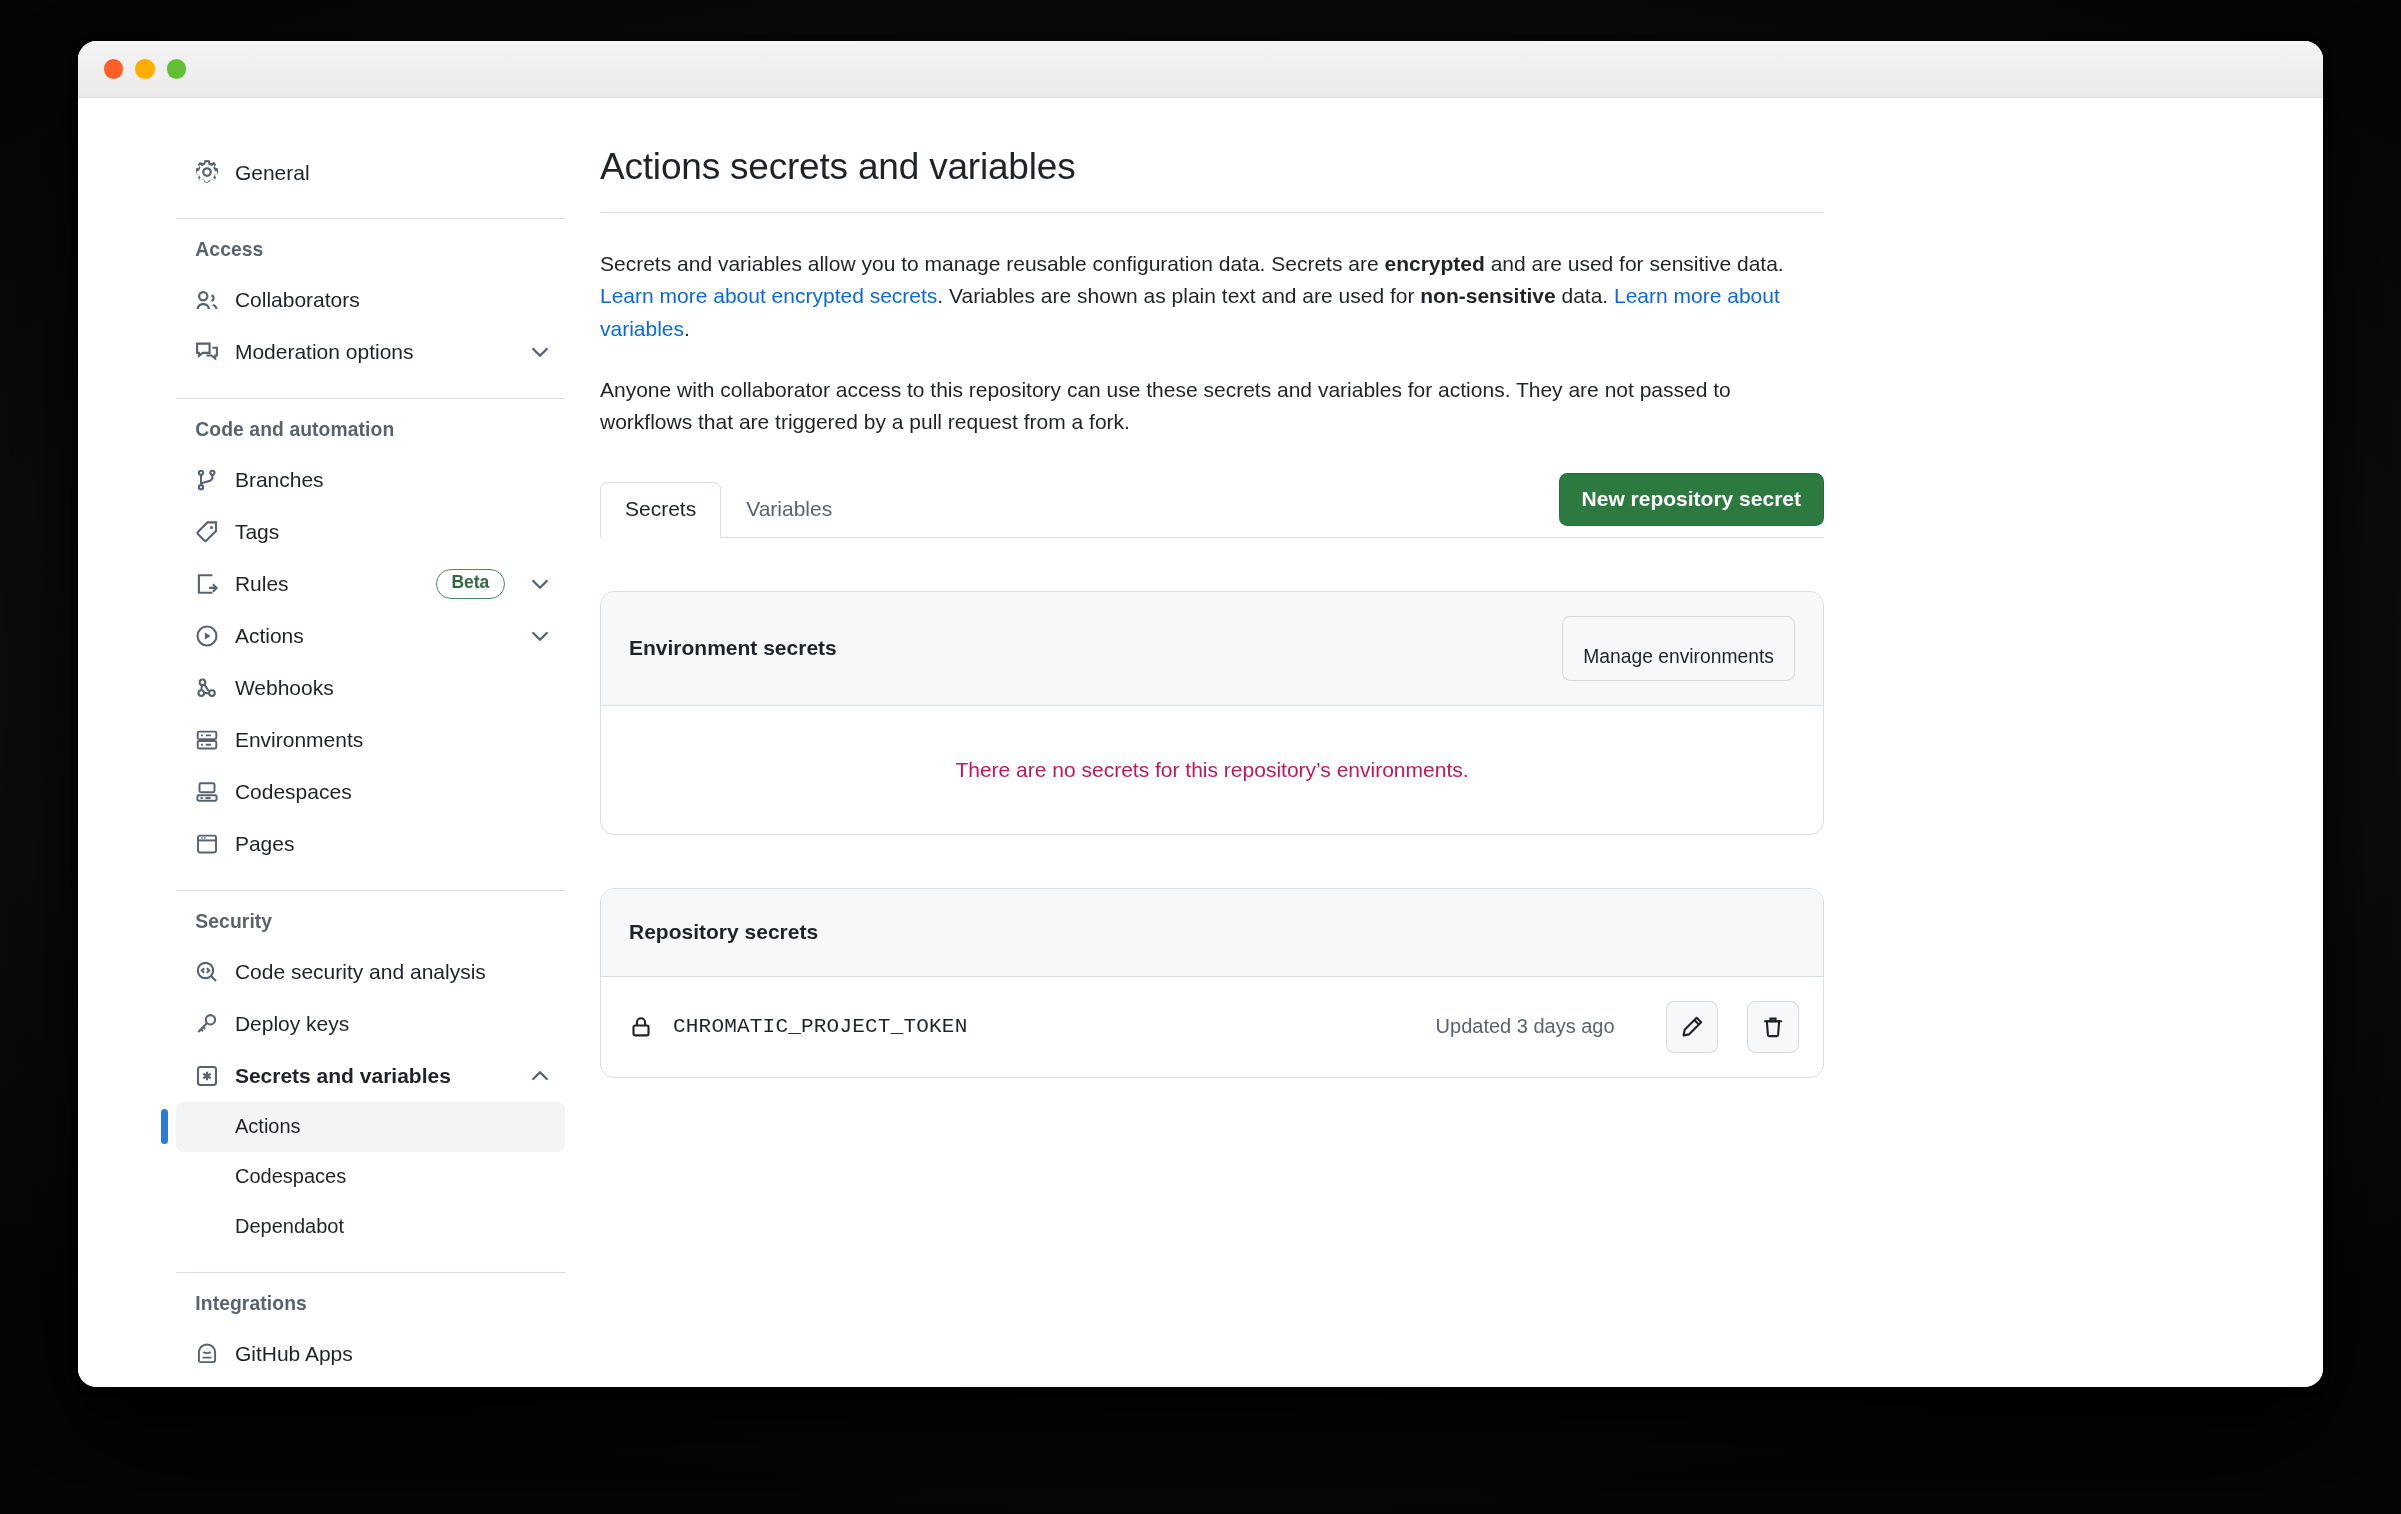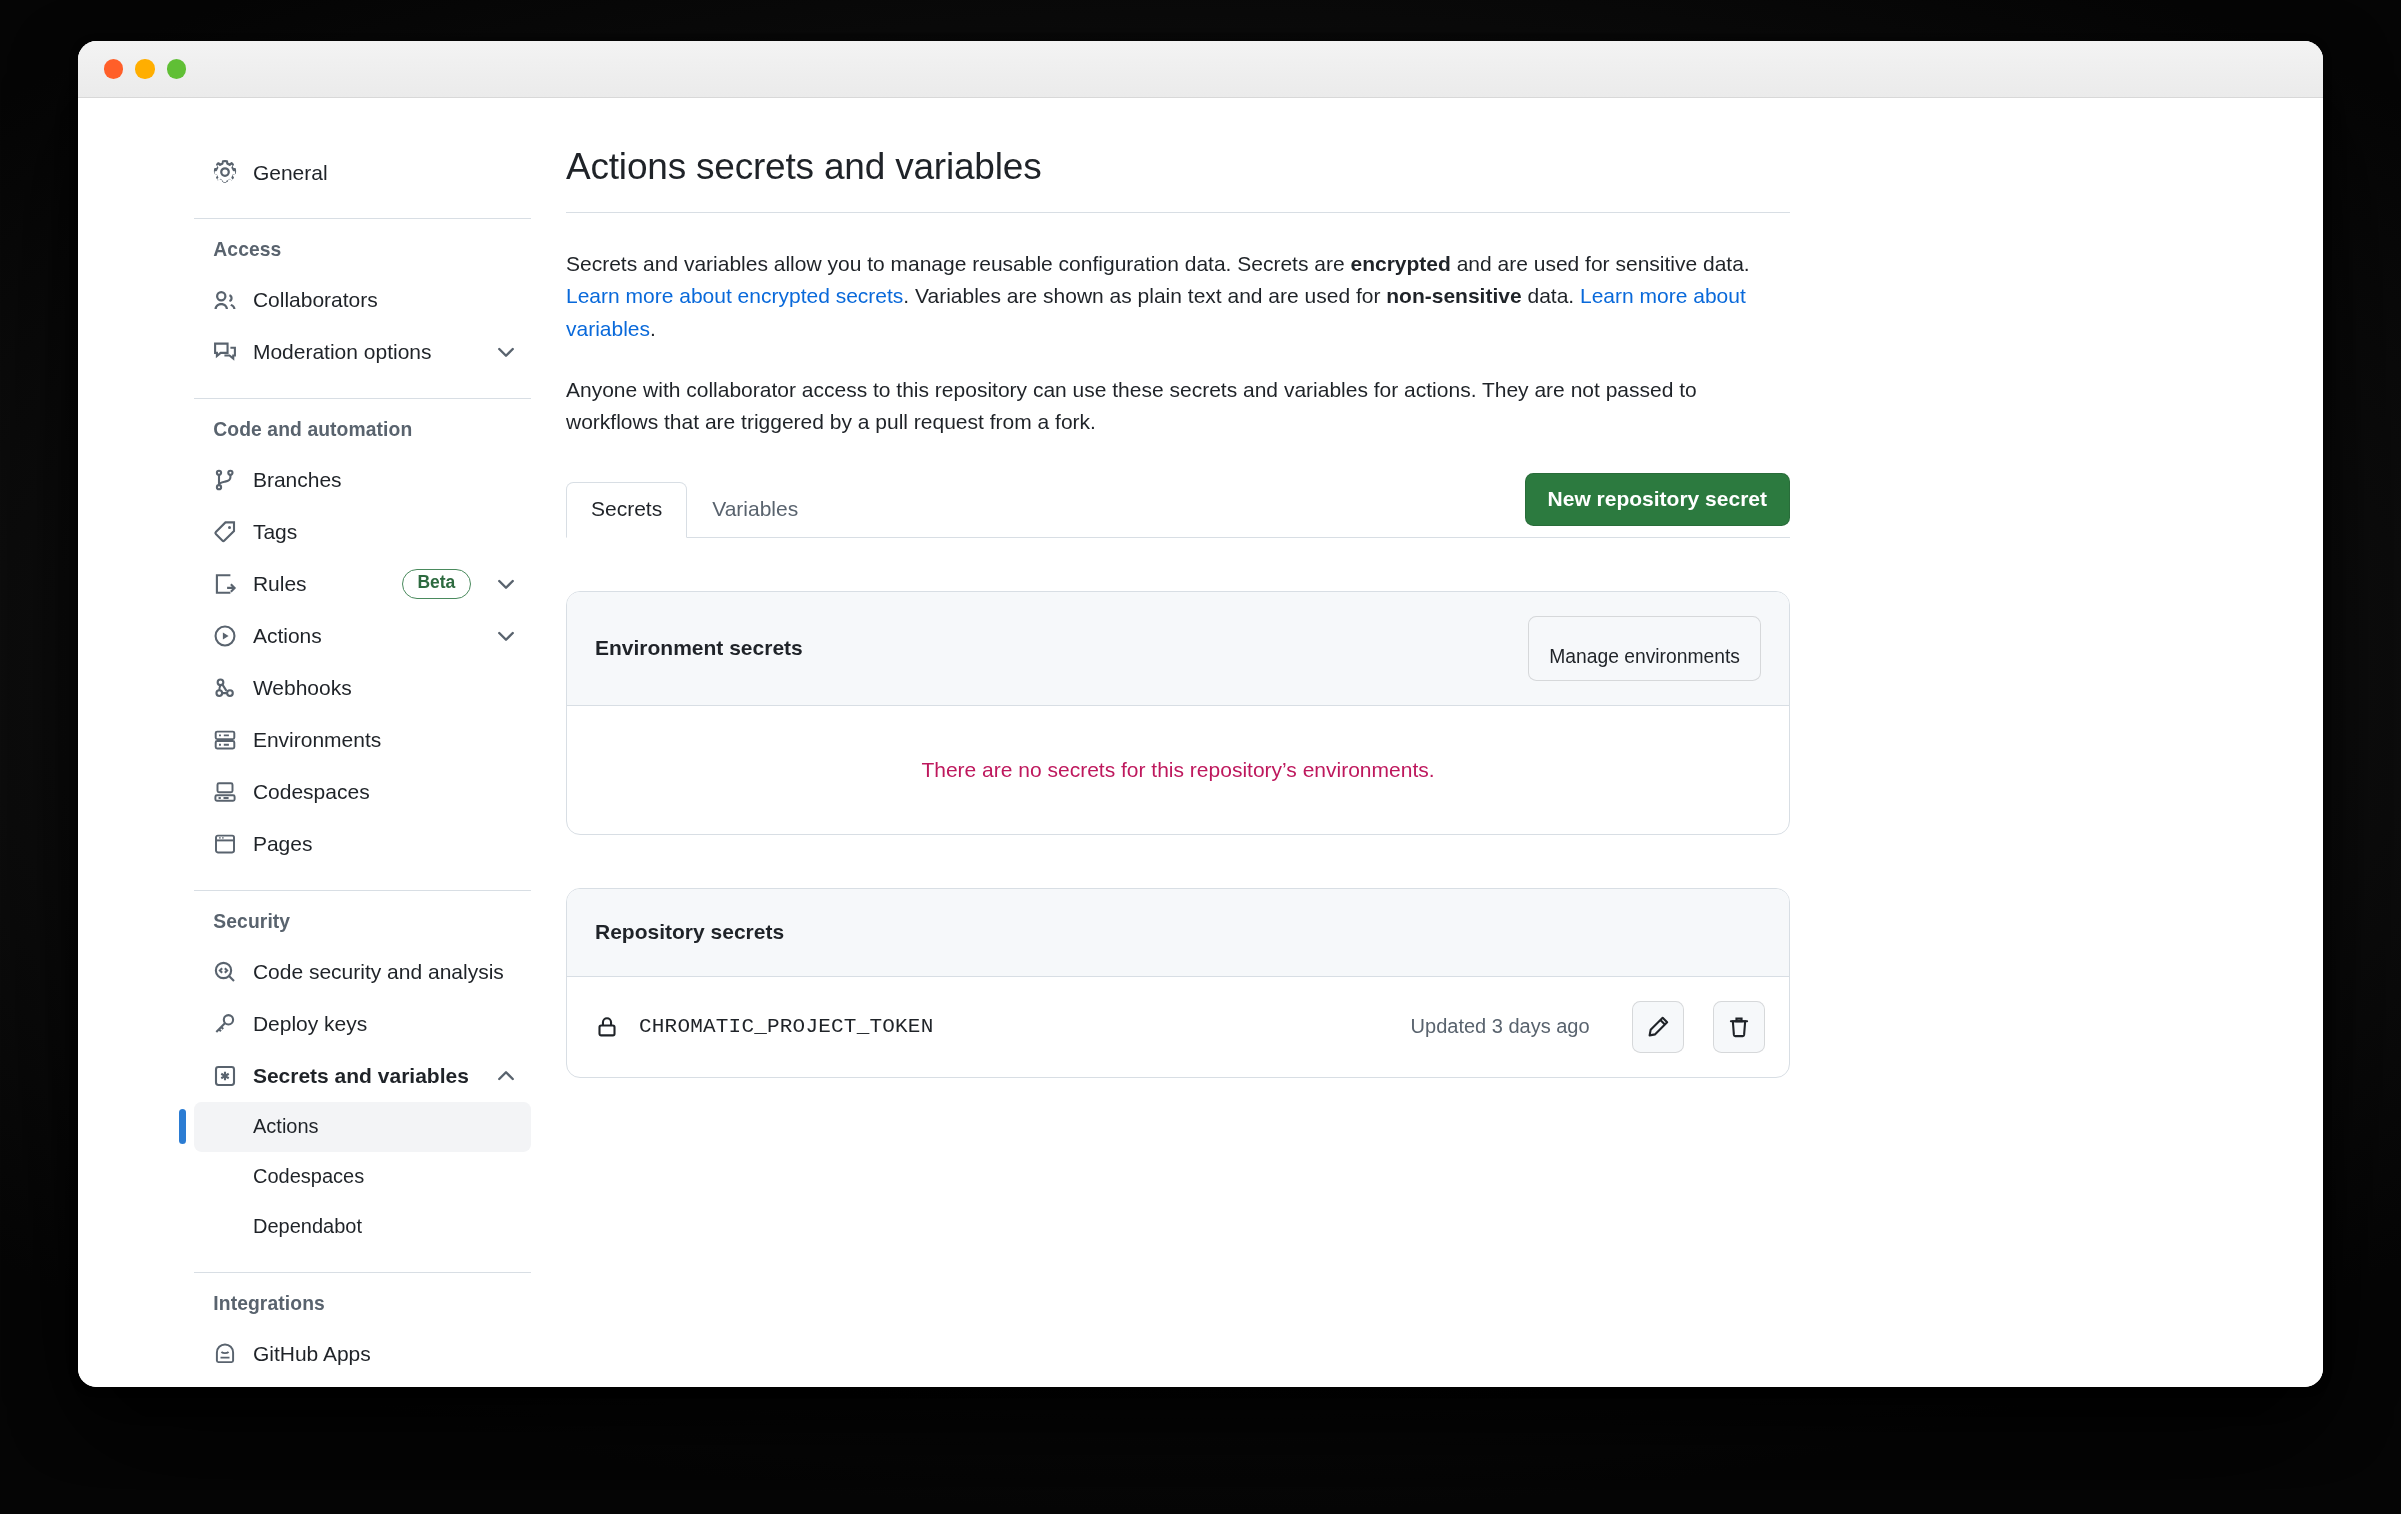--- a/index.html
+++ b/index.html
@@ -64,22 +64,23 @@
   
   .page {
     display: flex;
     padding: 48px 0 0 0;
   }
 
   
   .sidebar {
     width: 488px;
     flex: 0 0 488px;
-    padding-left: 116px;
+    padding-left: 64px;
     padding-right: 35px;
+    margin-left: 34px;
   }
 
   .nav-group { padding: 0; }
 
   .nav-divider {
     height: 0.9px;
     background: #d8dee4;
     margin: 20px 0 20px 0;
   }
 
@@ -286,21 +287,21 @@
   .secret-name {
     font-family: Liberation Mono, monospace;
     font-size: 21px;
     color: #1f2328;
     flex: 1;
     letter-spacing: 0.2px;
   }
   .secret-updated {
     font-size: 20px;
     color: #59636e;
-    margin-right: 13px;
+    margin-right: 22px;
     white-space: nowrap;
   }
   .icon-btn {
     width: 52px; height: 52px;
     border: 0.9px solid rgba(31,35,40,0.15);
     border-radius: 8.3px;
     background: #f6f8fa;
     display: flex;
     align-items: center;
     justify-content: center;

